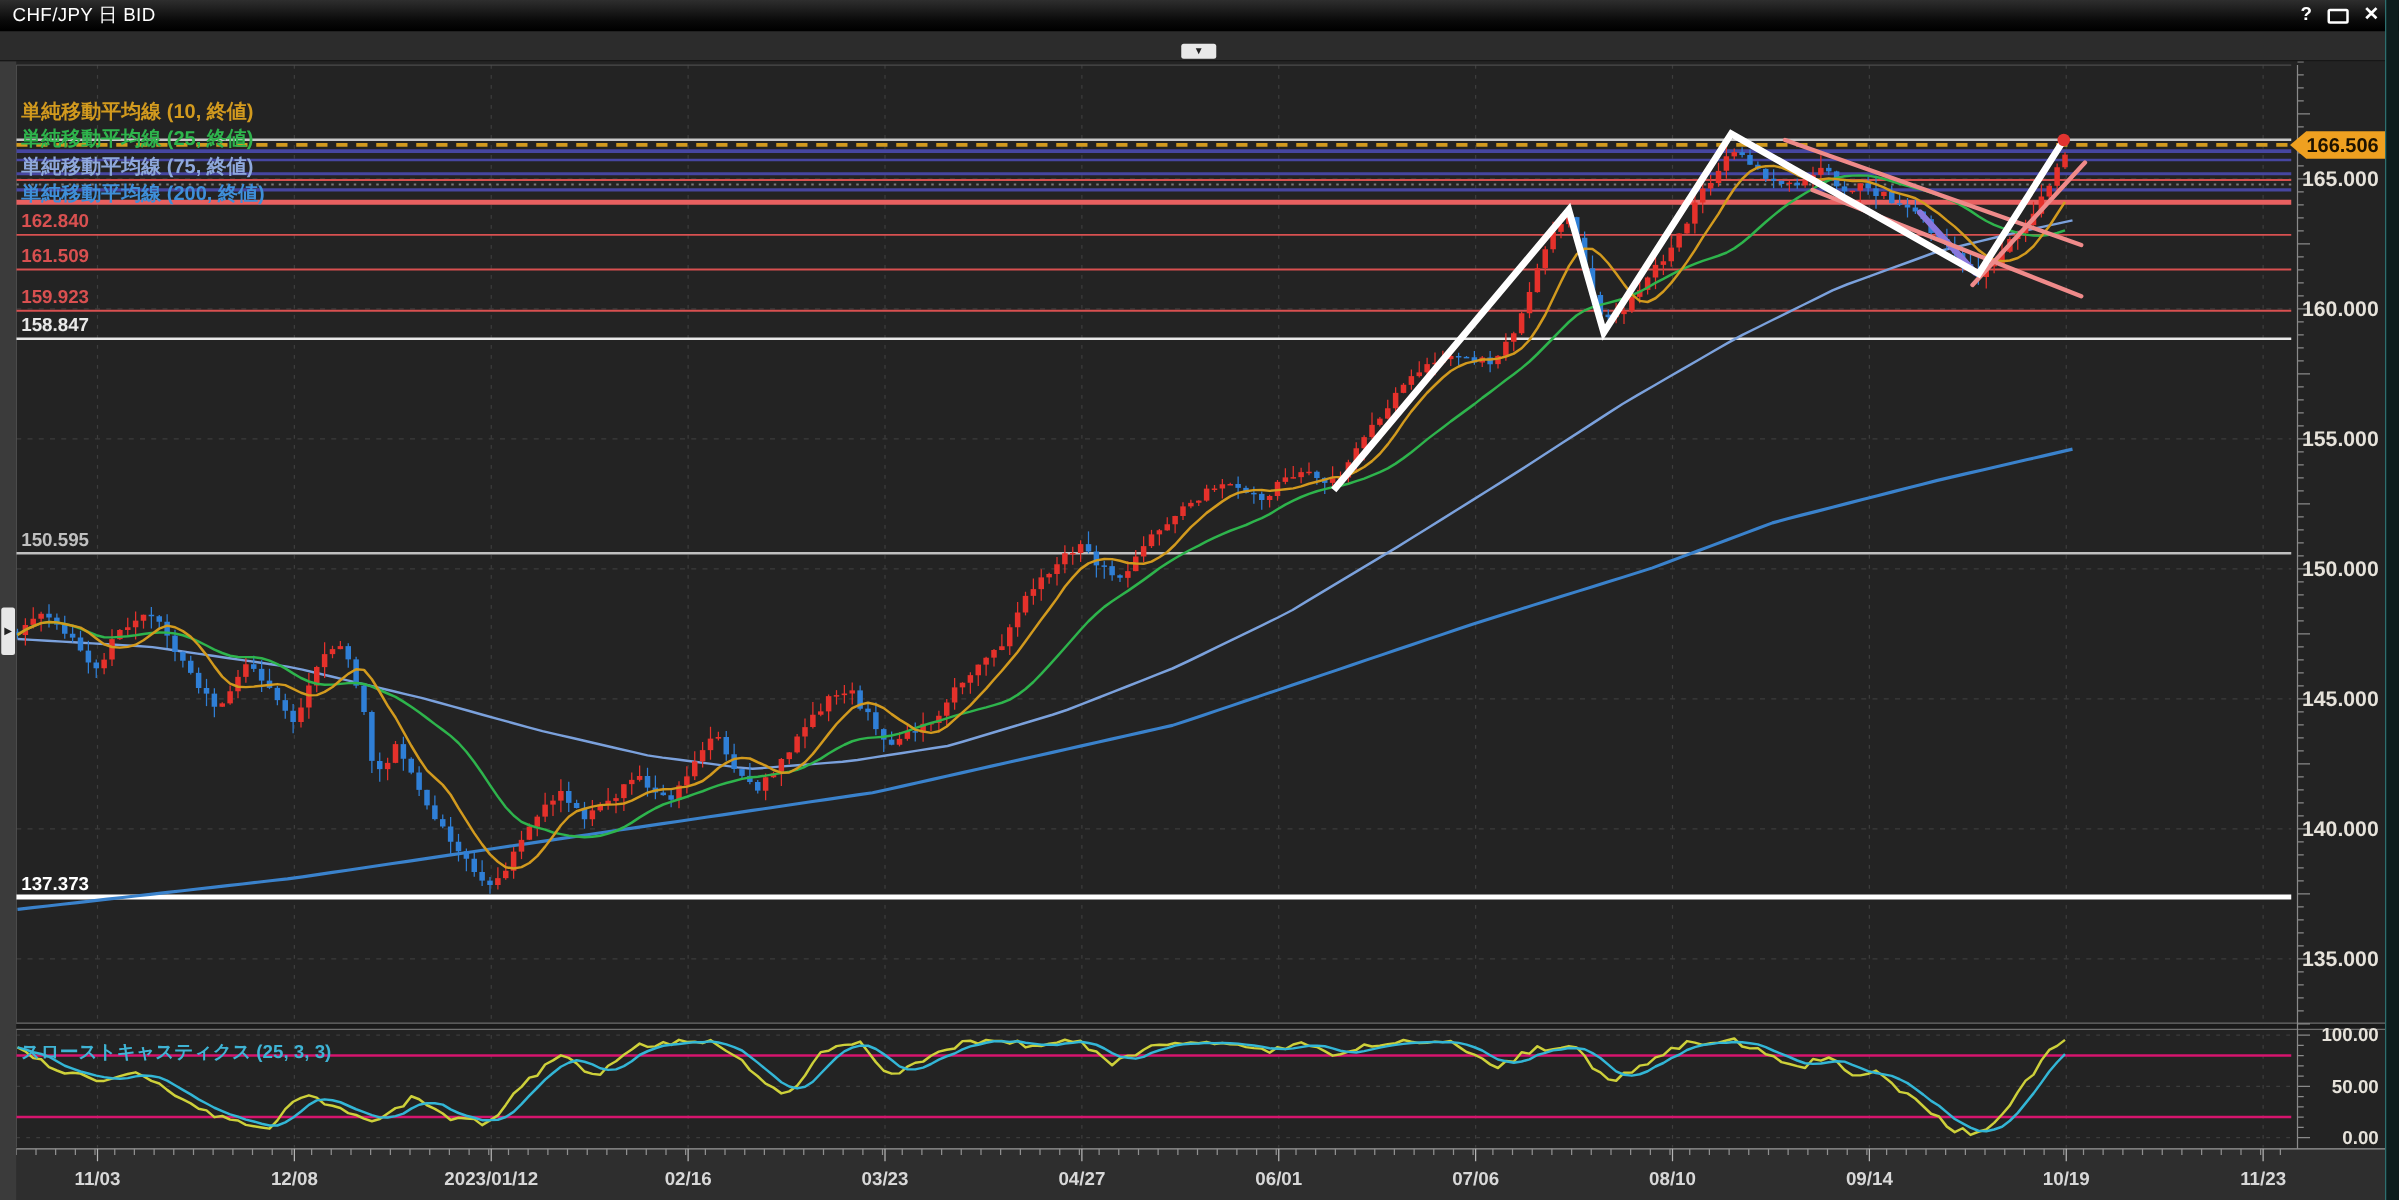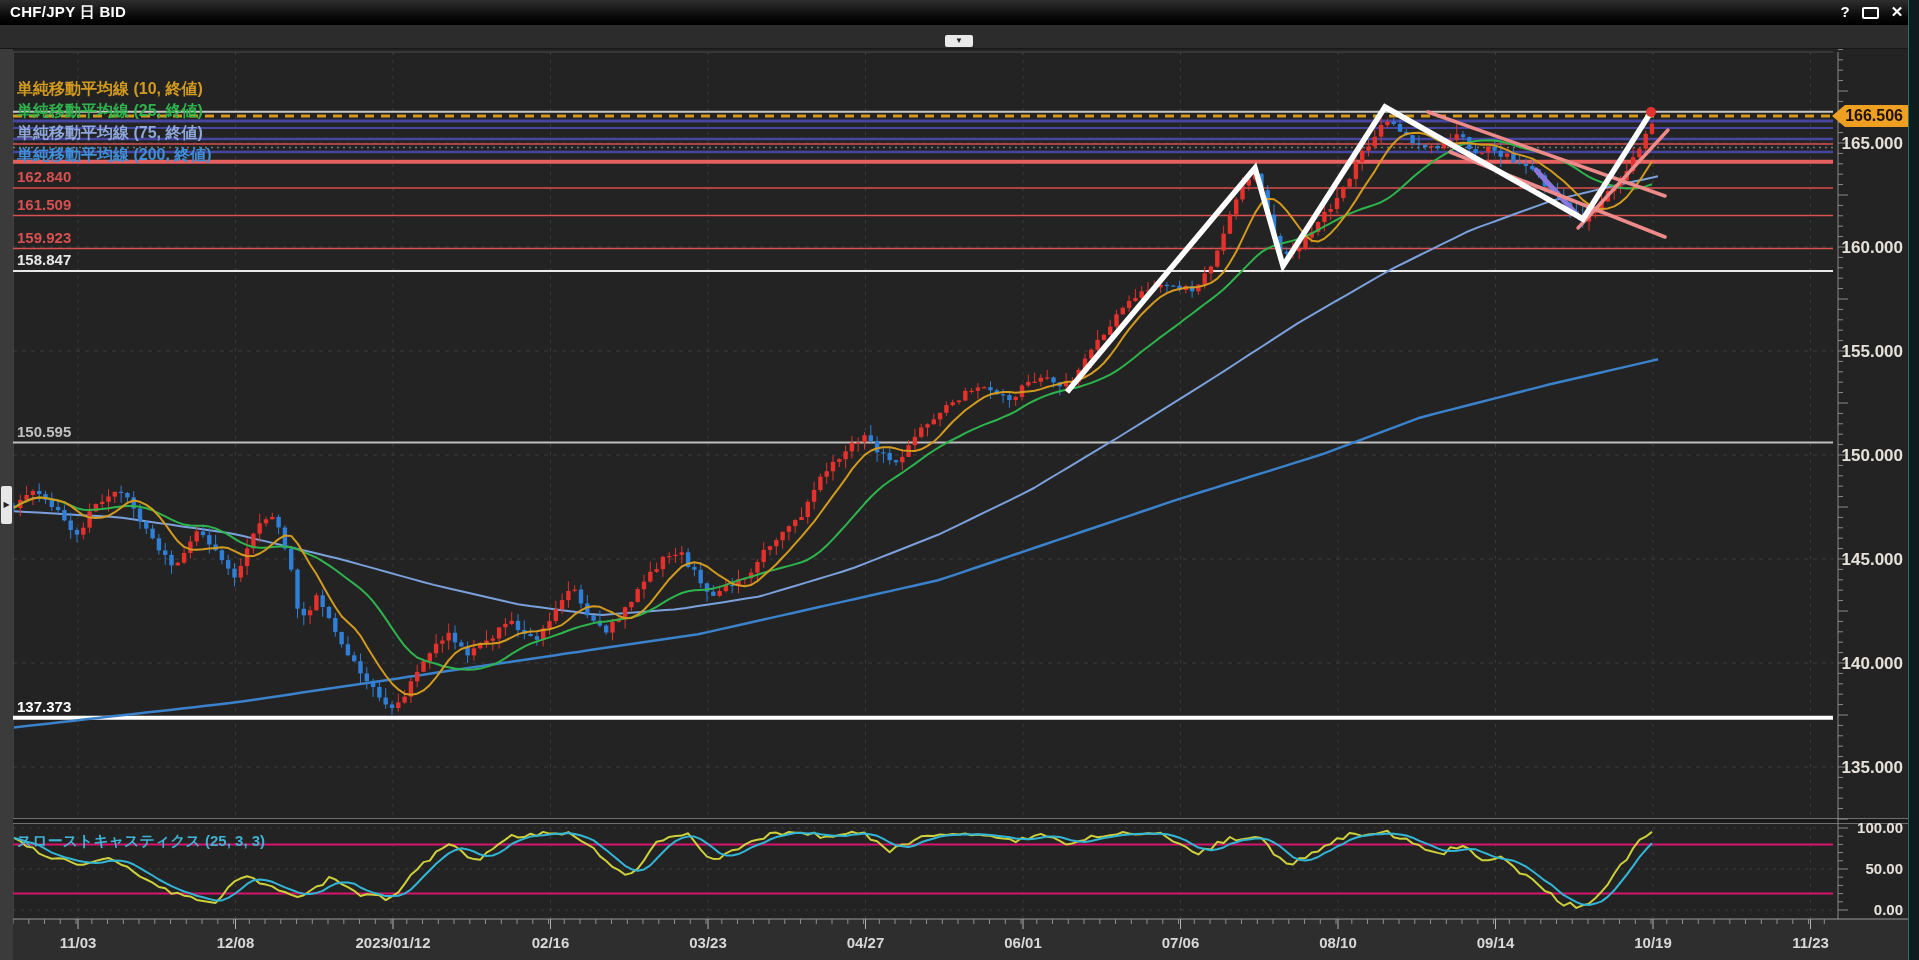--- a/index.html
+++ b/index.html
@@ -1,19 +1,19 @@
 <!DOCTYPE html>
 <html><head>
 <meta charset="utf-8">
 <style>
   html,body{margin:0;padding:0;background:#000;}
   body{width:1919px;height:960px;overflow:hidden;font-family:"Liberation Sans",sans-serif;position:relative;}
   .titlebar{position:absolute;left:0;top:0;width:1919px;height:24px;
     background:linear-gradient(#2e2e2e,#090909 70%,#000);border-bottom:1px solid #000;z-index:5;}
-  .titlebar .title{position:absolute;left:10px;top:3px;color:#fff;font-size:15px;font-weight:bold;letter-spacing:.3px;}
+  .titlebar .title{position:absolute;left:10px;top:3px;color:#fff;font-size:15px;font-weight:normal;letter-spacing:.3px;}
   .winbtn{position:absolute;top:2px;width:22px;height:20px;color:#fff;font-size:15px;font-weight:bold;
     text-align:center;line-height:20px;cursor:default;}
   .maxbtn-box{position:absolute;top:7px;width:13px;height:8px;border:2px solid #fff;border-radius:2px;}
   .toolbar{position:absolute;left:0;top:24px;width:1919px;height:24px;background:#2c2c2c;
     border-bottom:1px solid #171717;z-index:4;}
   .collapse-btn{position:absolute;left:945px;top:11px;width:28px;height:12px;background:#e9e9e9;
     border-radius:2px;color:#222;font-size:8px;text-align:center;line-height:12px;}
   .left-strip{position:absolute;left:0;top:48px;width:13px;height:912px;background:#3b3b3b;z-index:3;}
   .expand-handle{position:absolute;left:1px;top:438px;width:11px;height:38px;background:#e7e7e7;
     border-radius:2px;color:#222;font-size:8px;text-align:center;line-height:38px;}

